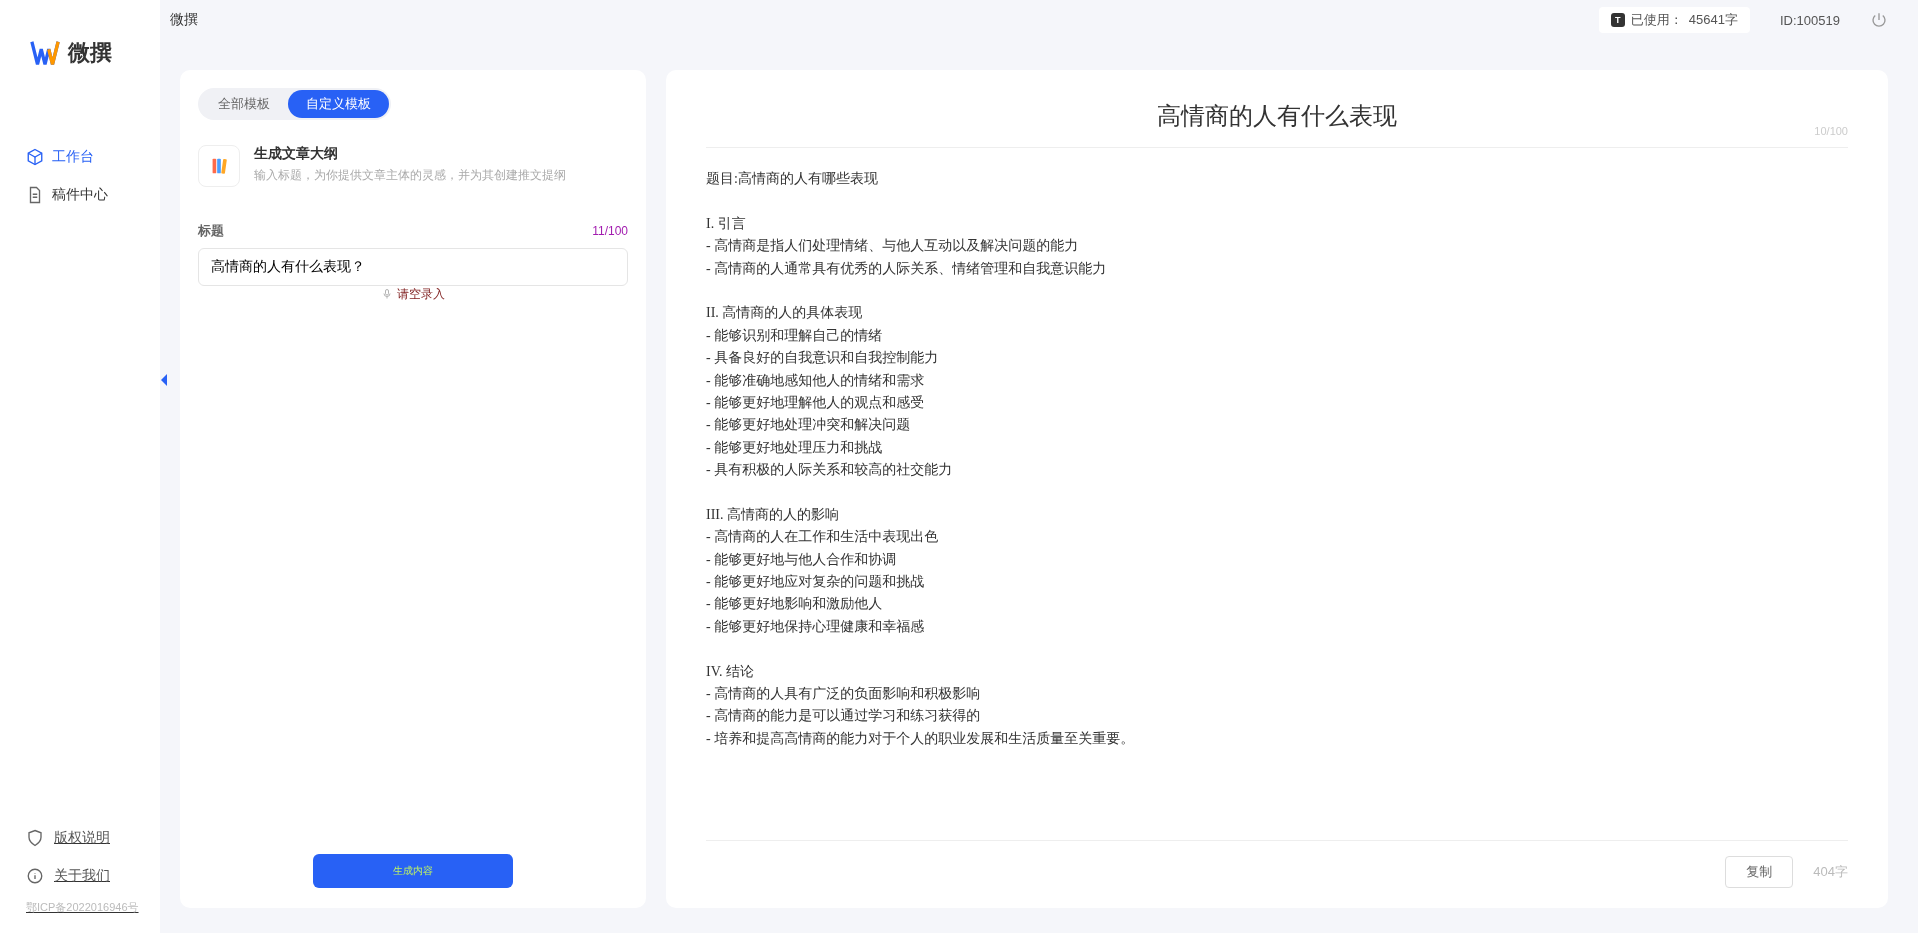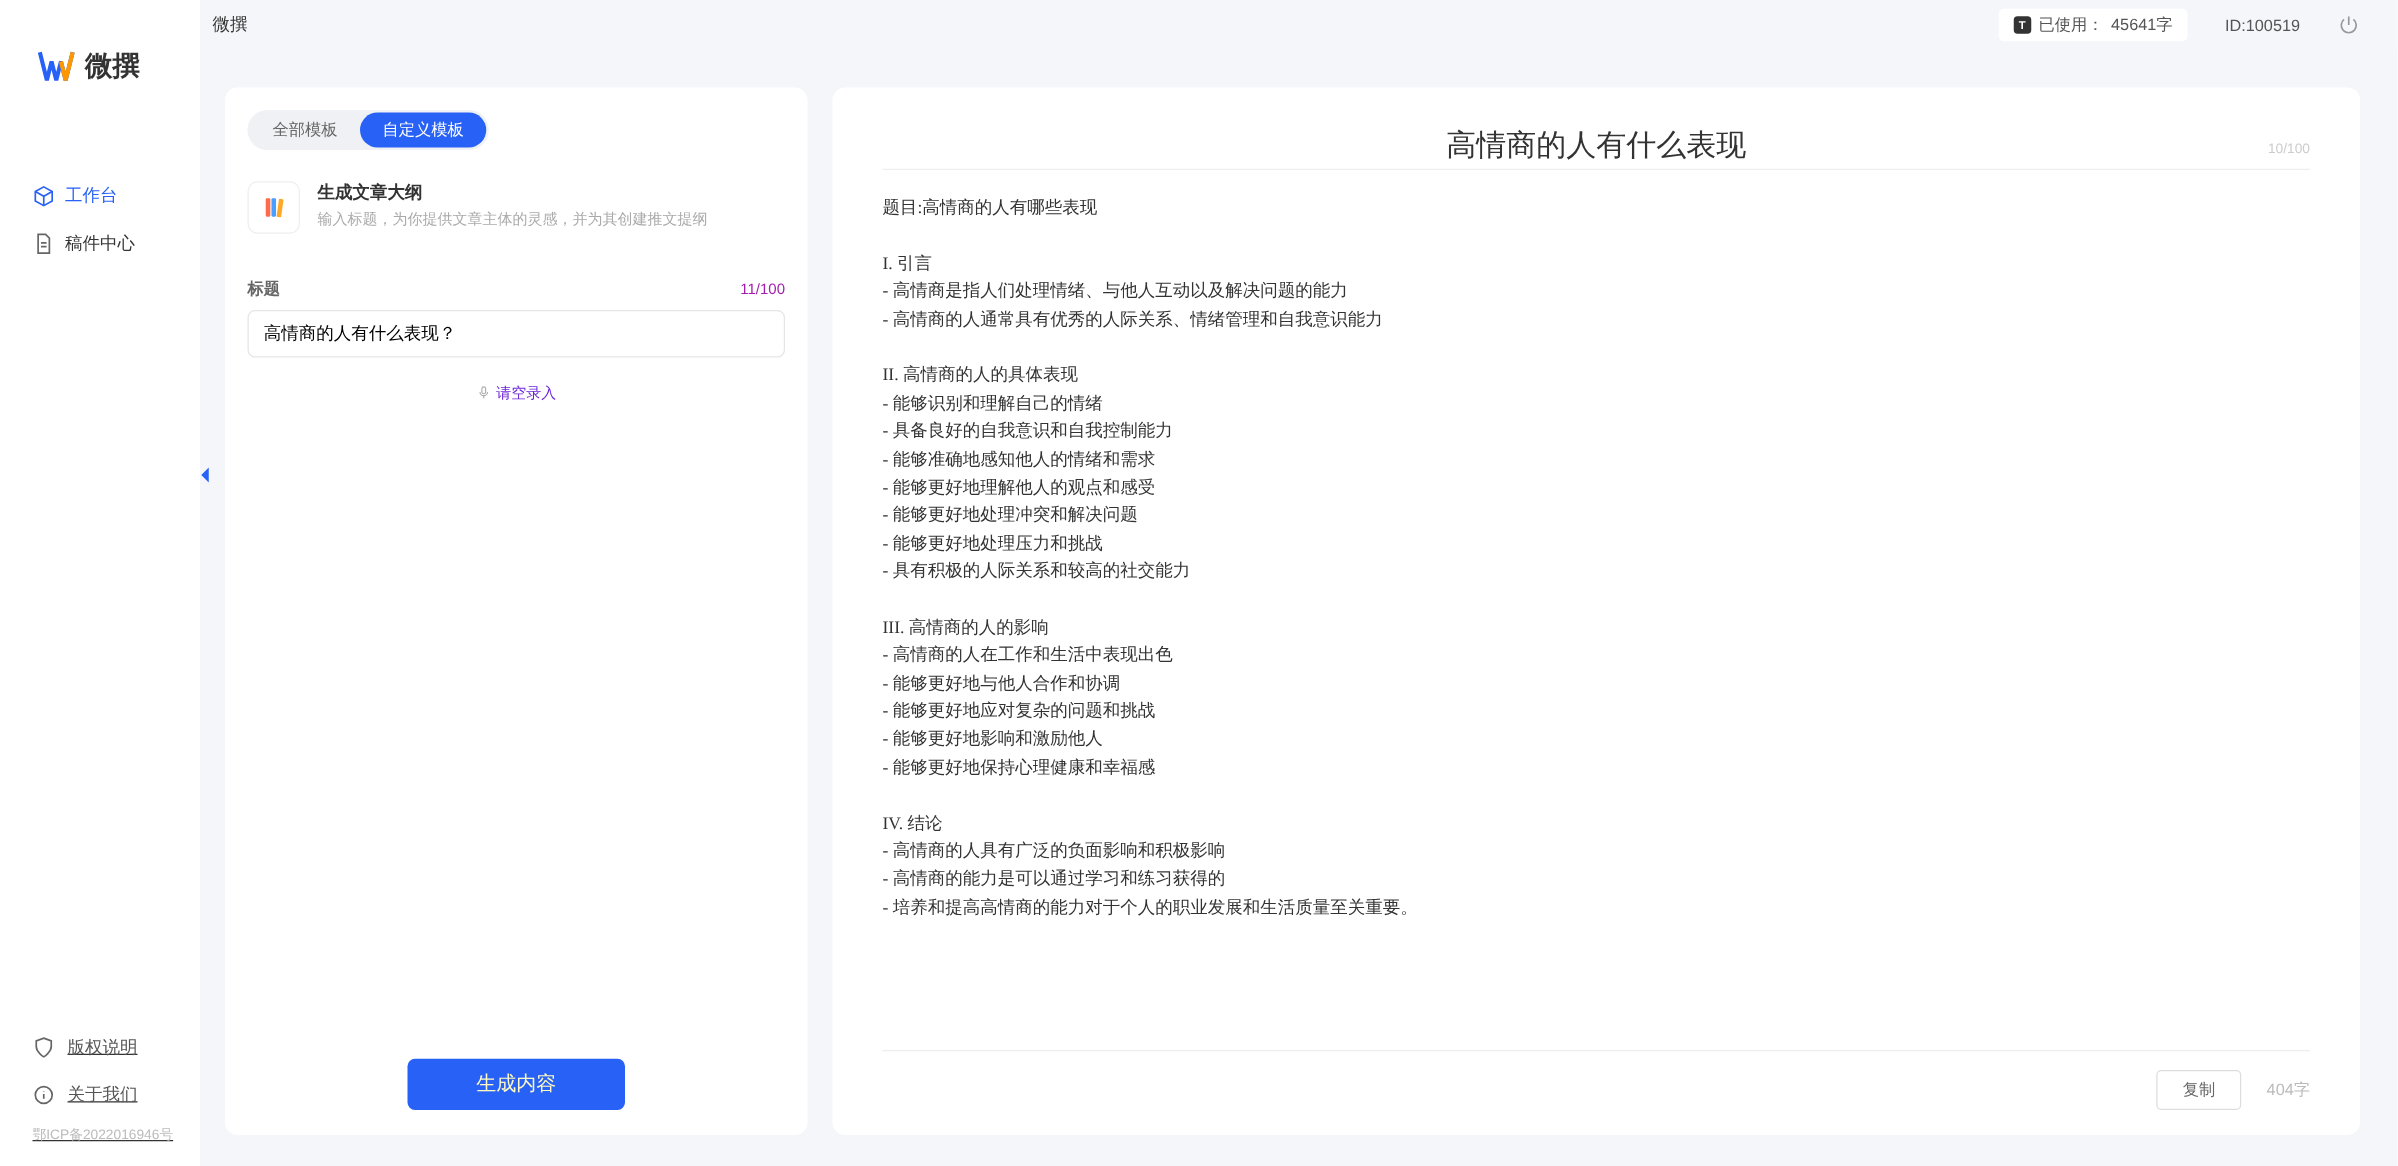--- a/index.html
+++ b/index.html
@@ -277,58 +277,57 @@
       border-radius: 6px;
       font-size: 14px;
       outline: none;
     }
     
     .voice-link {
       display: flex;
       align-items: flex-end;
       justify-content: center;
       gap: 4px;
-      margin-top: 20px;
-      color: #6d28d9;
+      color: #7f1d1d;
       font-size: 12px;
       cursor: pointer;
     }
     
     .panel-spacer {
       flex: 1;
     }
     
     .generate-btn {
-      width: 174px;
+      width: 200px;
       margin: 0 auto;
       padding: 10px;
       background: #2861f5;
-      color: #fef9c3;
+      color: #bef264;
       border: none;
       border-radius: 6px;
-      font-size: 16px;
+      font-size: 10px;
       cursor: pointer;
       text-align: center;
     }
     
     .right-panel {
       flex: 1;
       background: #fff;
       border-radius: 10px;
       display: flex;
       flex-direction: column;
       padding: 30px 40px 20px 40px;
     }
     
     .output-header {
       display: flex;
       align-items: center;
       justify-content: center;
       position: relative;
-      padding-bottom: 3px;
+      padding-bottom: 15px;
       border-bottom: 1px solid #eee;
     }
     
     .output-title {
       font-size: 24px;
       font-family: "SimSun", serif;
       font-weight: 400;
     }
     
     .output-counter {

